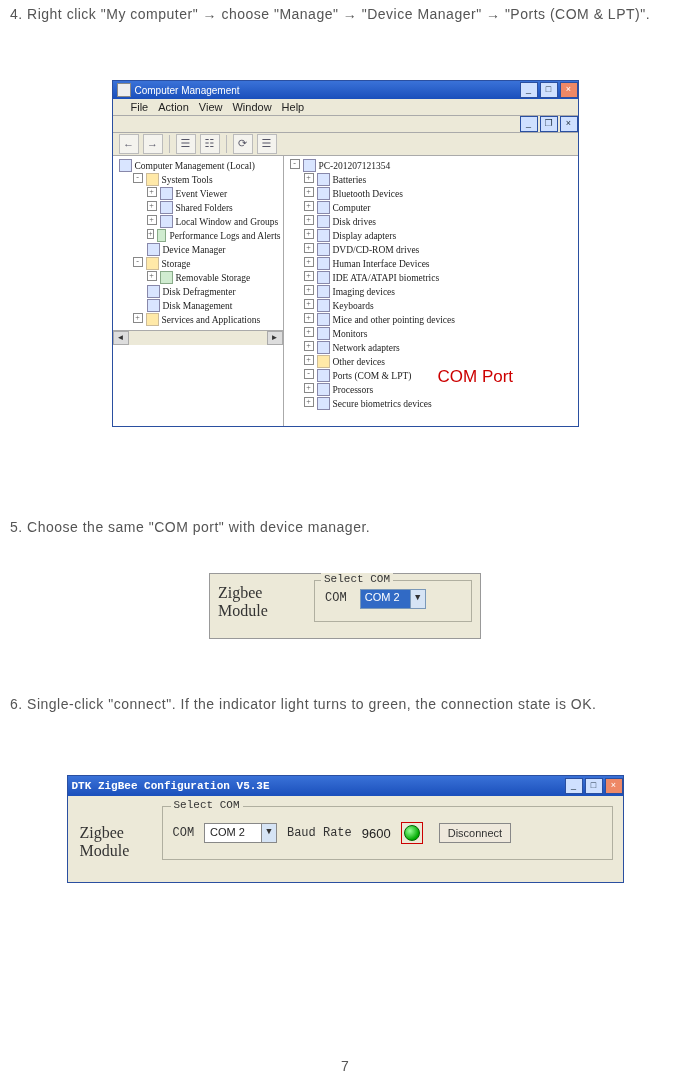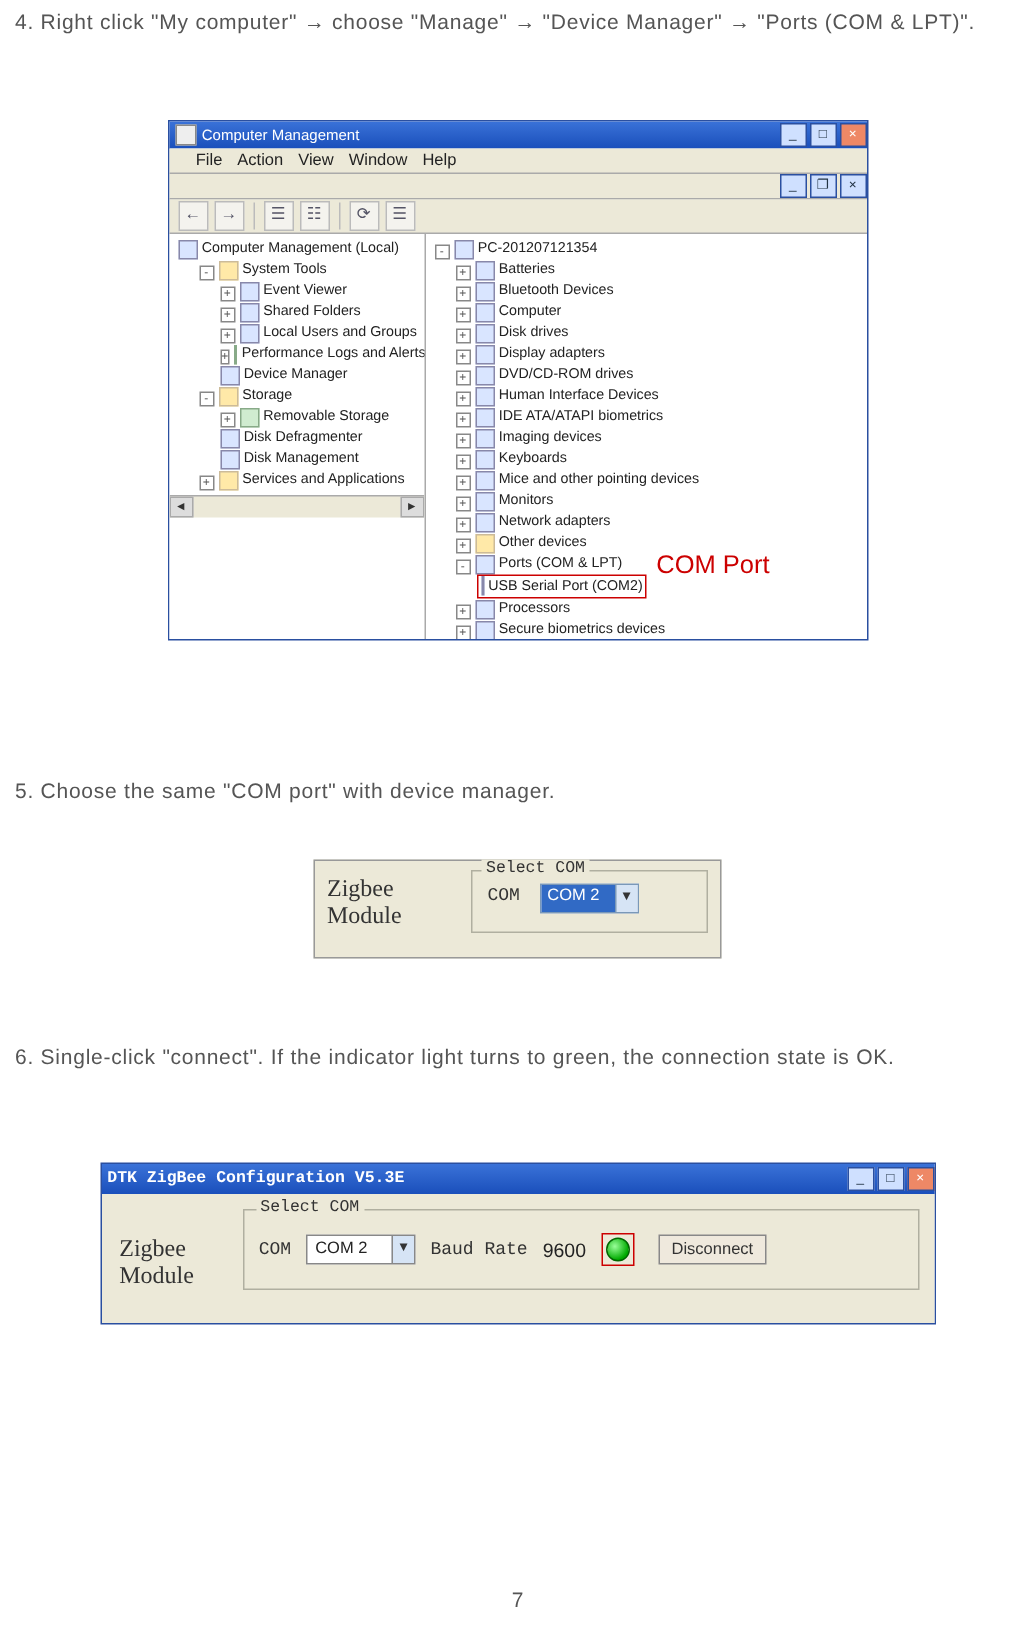--- a/index.html
+++ b/index.html
@@ -18,21 +18,21 @@
   .winbtn.close { background:#e86; color:#fff; }
   .menubar { height:16px; background:#ece9d8; display:flex; align-items:center; font-size:11px; color:#222; gap:10px; padding-left:18px; border-bottom:1px solid #aaa;}
   .mdi { height:16px; background:#ece9d8; display:flex; justify-content:flex-end; align-items:center; border-bottom:1px solid #aaa; }
   .toolbar { height:22px; background:#ece9d8; display:flex; align-items:center; gap:4px; padding:0 6px; border-bottom:1px solid #aaa;}
   .tbtn { width:18px; height:18px; border:1px solid #bbb; background:#f4f3ee; font-size:11px; text-align:center; line-height:17px; color:#556;}
   .tsep { width:1px; height:18px; background:#bbb; margin:0 2px; }
   .panes { display:flex; height:270px; background:#fff; }
   .leftpane { width:170px; border-right:1px solid #aaa; overflow:hidden; position:relative; }
   .rightpane { flex:1; overflow:hidden; position:relative; }
   .tree { font-size:9.5px; color:#222; padding:3px 2px; line-height:14px; }
-  .node { display:flex; align-items:flex-end; white-space:nowrap; }
+  .node { display:flex; align-items:flex-start; white-space:nowrap;font-family:Liberation Serif, serif; }
   .i1 { padding-left:4px; } .i2{padding-left:18px;} .i3{padding-left:32px;}
   .box { width:8px; height:8px; border:1px solid #888; font-size:8px; line-height:7px; text-align:center; margin-right:3px; color:#555; background:#fff;}
   .ic { width:11px; height:11px; background:#d9e5ff; border:1px solid #88a; margin-right:3px; }
   .ic.y { background:#ffe9a8; border-color:#cb9; }
   .ic.g { background:#d0ecd0; border-color:#8a8; }
   .scroll-x { height:14px; background:#ece9d8; border-top:1px solid #aaa; display:flex; }
   .scroll-x .arr { width:14px; border:1px solid #aaa; background:#ddd; font-size:8px; text-align:center; line-height:12px;}
   .scroll-x .track {flex:1;}
   .redbox { border:1px solid #c00; padding:0 2px;}
   .comport-label { position:absolute; font-size:17px; color:#c00; }
@@ -121,21 +121,21 @@
               <span>Event Viewer</span>
             </div>
         <div class="node i3">
               <span class="box">+</span>
               <span class="ic"></span>
               <span>Shared Folders</span>
             </div>
         <div class="node i3">
               <span class="box">+</span>
               <span class="ic"></span>
-              <span>Local Users and Groups</span>
+              <span>Local Window and Groups</span>
             </div>
         <div class="node i3">
               <span class="box">+</span>
               <span class="ic g"></span>
               <span>Performance Logs and Alerts</span>
             </div>
         <div class="node i3">
               <span class="ic"></span>
               <span>Device Manager</span>
             </div>
@@ -243,23 +243,20 @@
             </div>
         <div class="node i2">
               <span class="box">+</span>
               <span class="ic y"></span>
               <span>Other devices</span>
             </div>
         <div class="node i2">
               <span class="box">-</span>
               <span class="ic"></span>
               <span>Ports (COM &amp; LPT)</span>
-            </div>
-        <div class="node i3">
-              <span class="redbox"><span class="ic"></span><span>USB Serial Port (COM2)</span></span>
             </div>
         <div class="node i2">
               <span class="box">+</span>
               <span class="ic"></span>
               <span>Processors</span>
             </div>
         <div class="node i2">
               <span class="box">+</span>
               <span class="ic"></span>
               <span>Secure biometrics devices</span>

